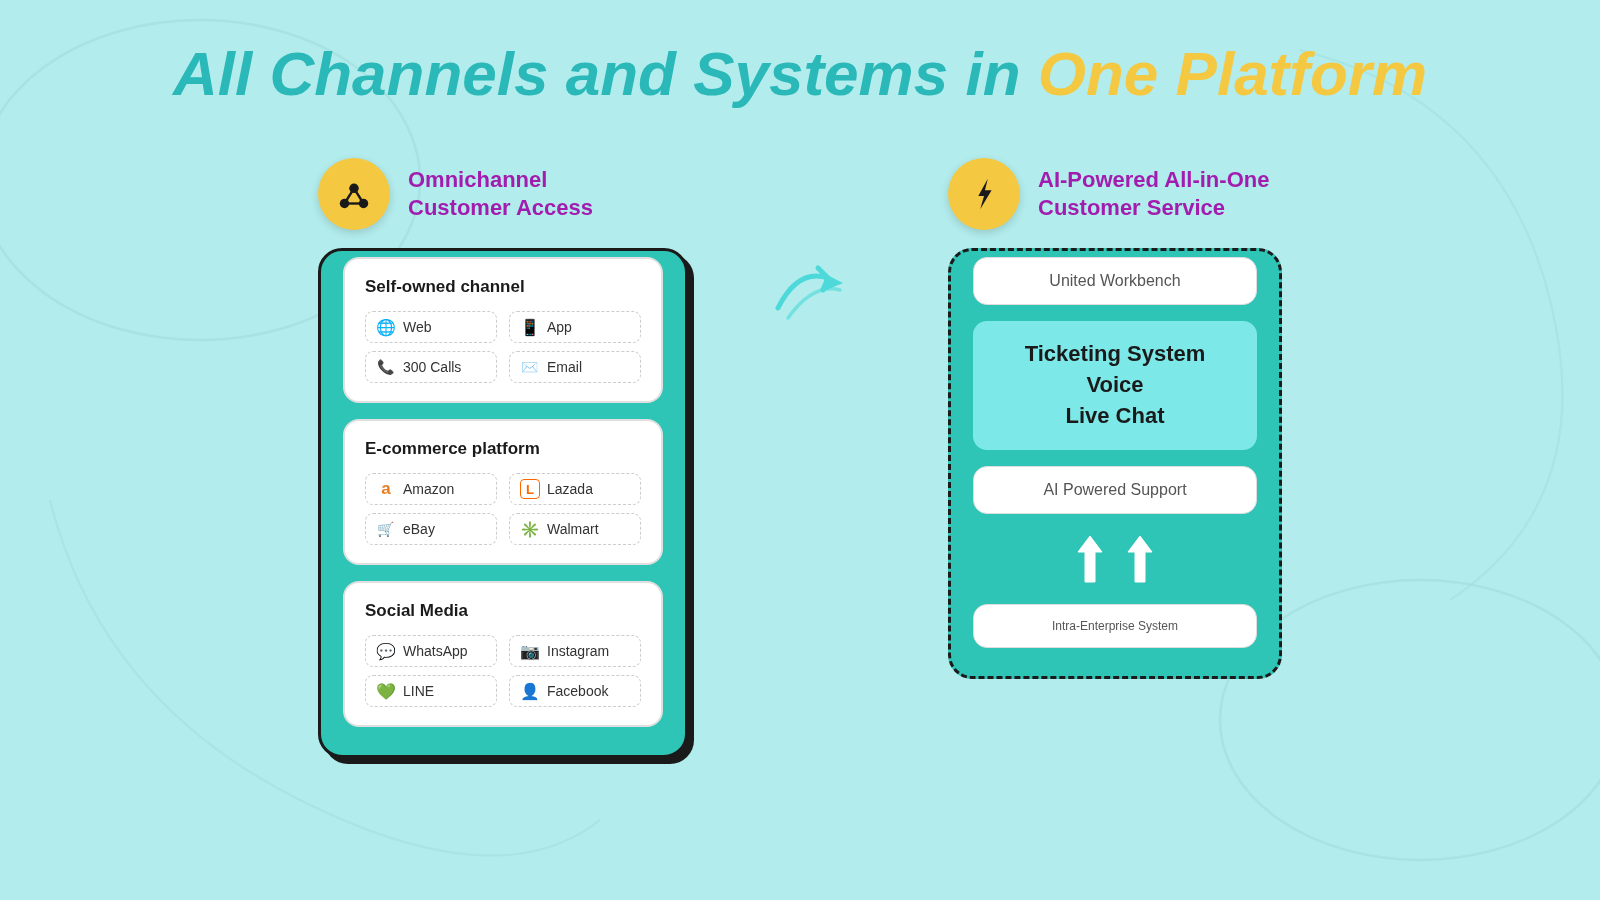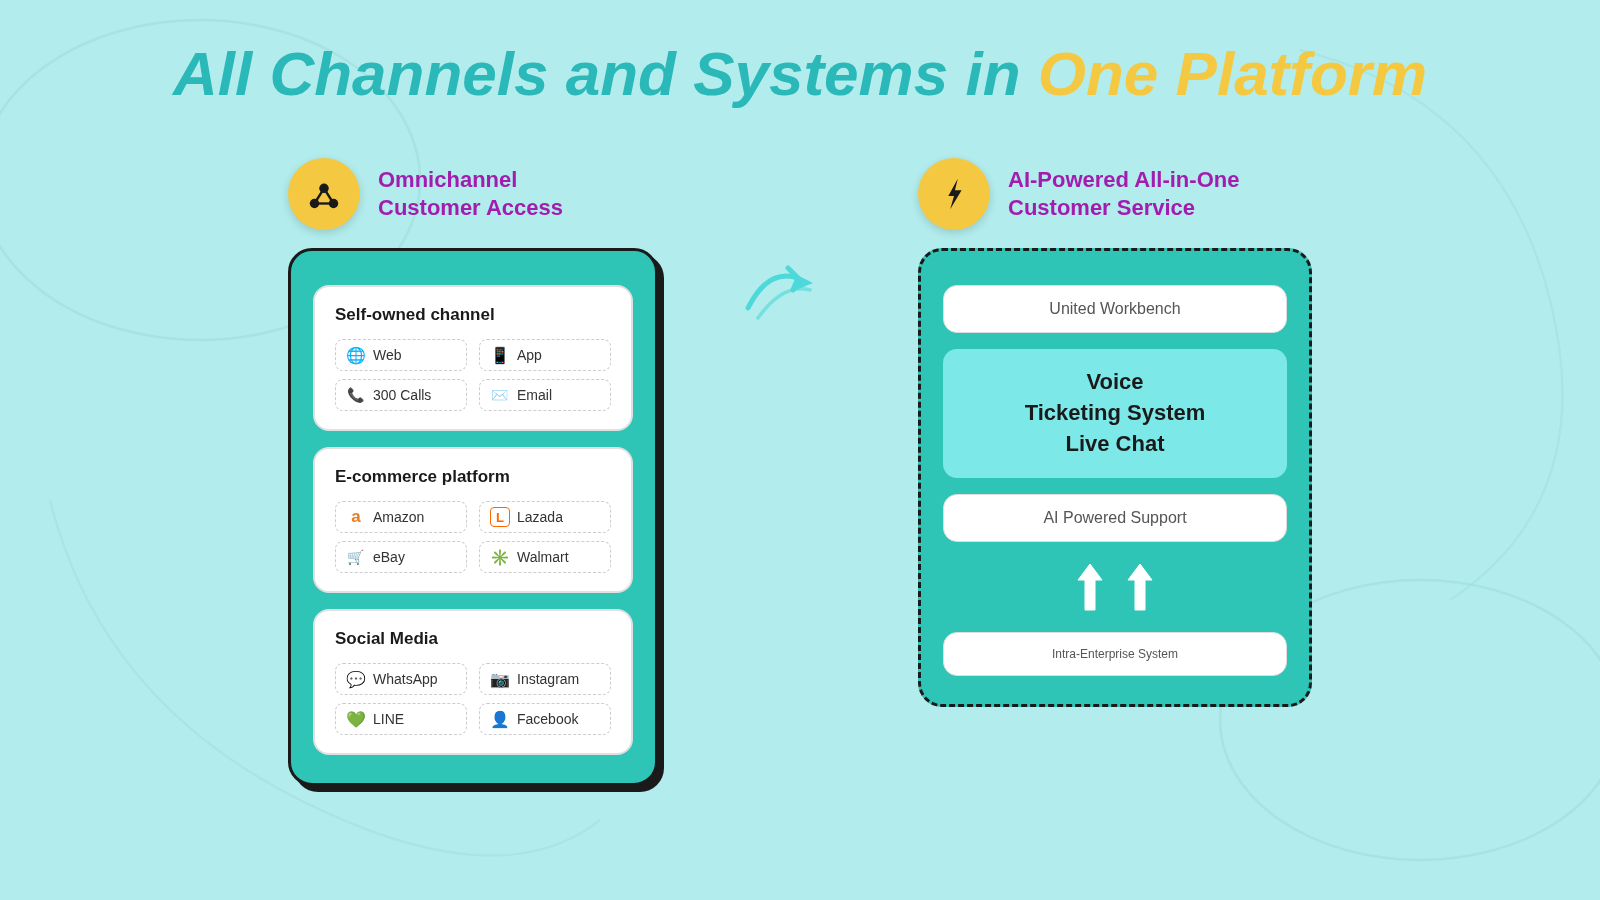--- a/index.html
+++ b/index.html
@@ -86,36 +86,36 @@
       font-size: 22px;
       font-weight: 800;
       color: #a21caf;
       line-height: 1.3;
     }
 
     
     .card-container {
       background: #2ec4b6;
       border-radius: 24px;
-      padding: 34px 22px 28px 22px;
+      padding: 6px 22px 28px 22px;
       border: 3px solid #1a1a1a;
       box-shadow: 6px 6px 0 #1a1a1a;
       display: flex;
       flex-direction: column;
       gap: 16px;
     }
 
     
     .left-card-container {
       width: 370px;
     }
 
     
     .right-card-container {
-      width: 394px;
+      width: 334px;
       border: 3px dashed #1a1a1a;
       box-shadow: none;
     }
 
     
     .section-card {
       background: #ffffff;
       border-radius: 16px;
       padding: 18px 20px;
       border: 2px solid #e0e0e0;
@@ -363,22 +363,22 @@
       </div>
 
       <div class="card-container right-card-container">
 
         <div class="right-workbench">
           <span>United Workbench</span>
         </div>
 
         <div class="right-core-card">
           <div>
+            <div>Ticketing System</div>
             <div>Voice</div>
-            <div>Ticketing System</div>
             <div>Live Chat</div>
           </div>
         </div>
 
         <div class="right-ai-card">
           <span>AI Powered Support</span>
         </div>
 
         <div class="arrows-row">
           <svg width="32" height="50" viewBox="0 0 32 50" xmlns="http://www.w3.org/2000/svg">

